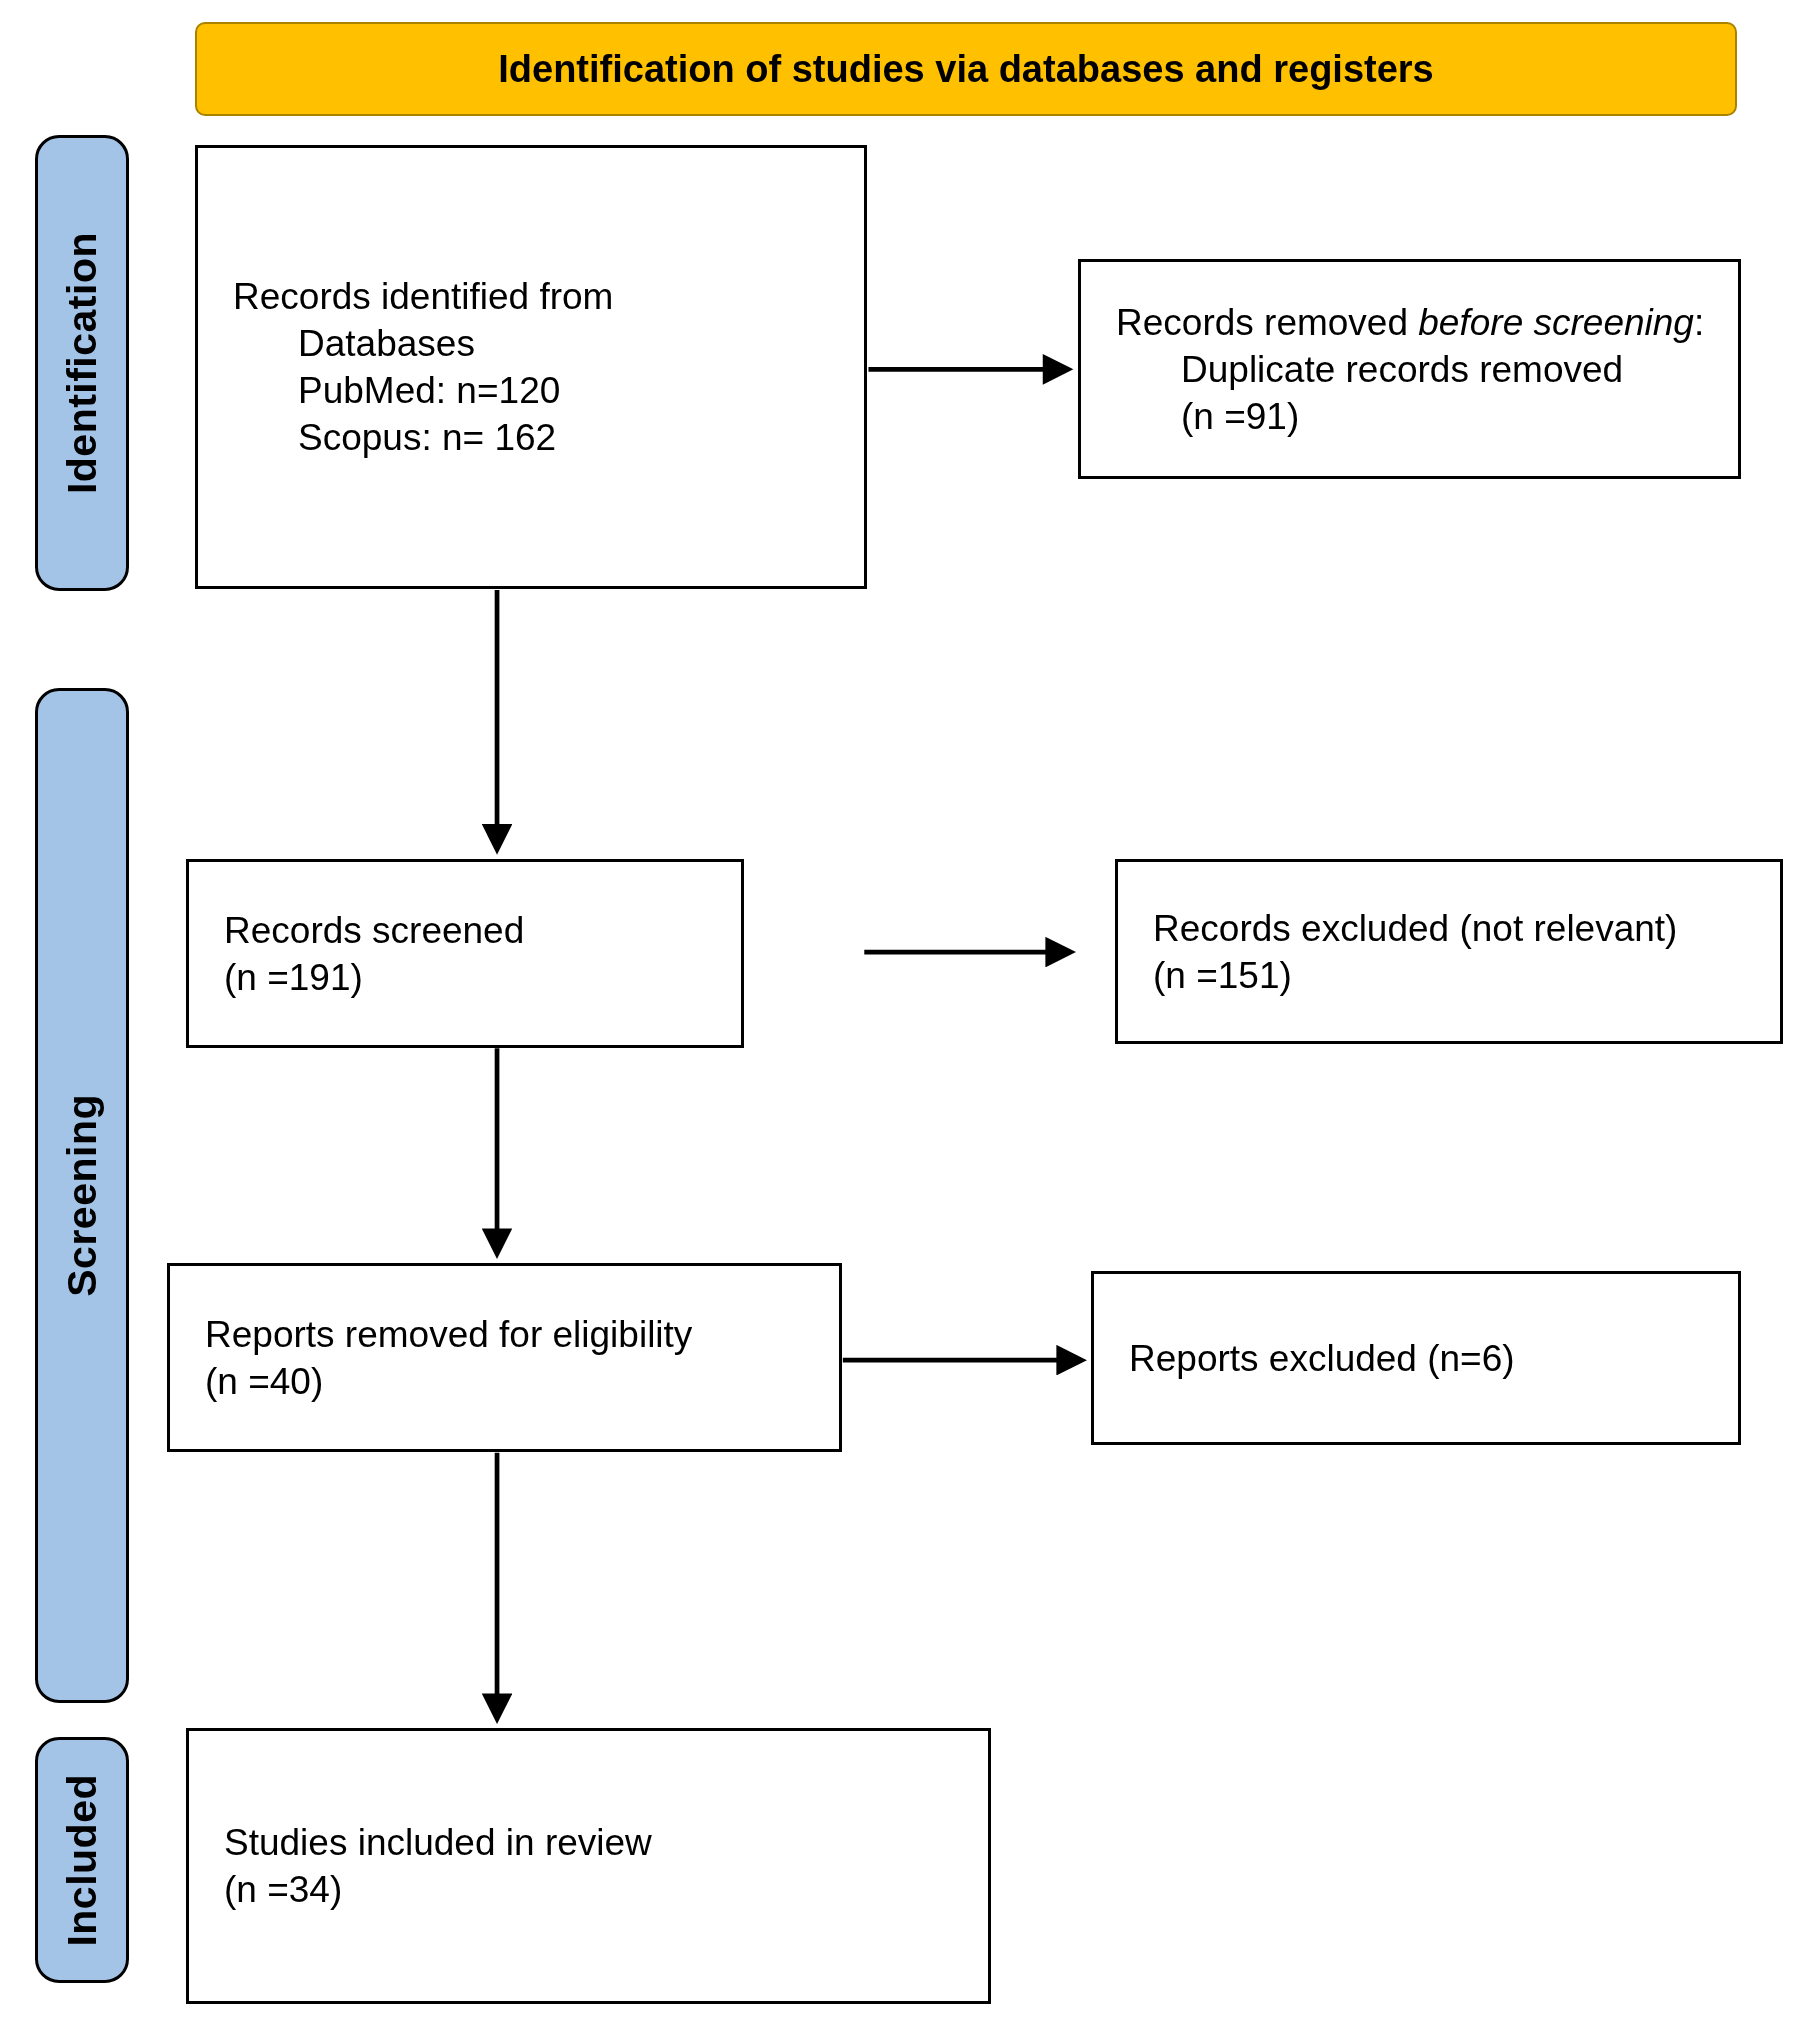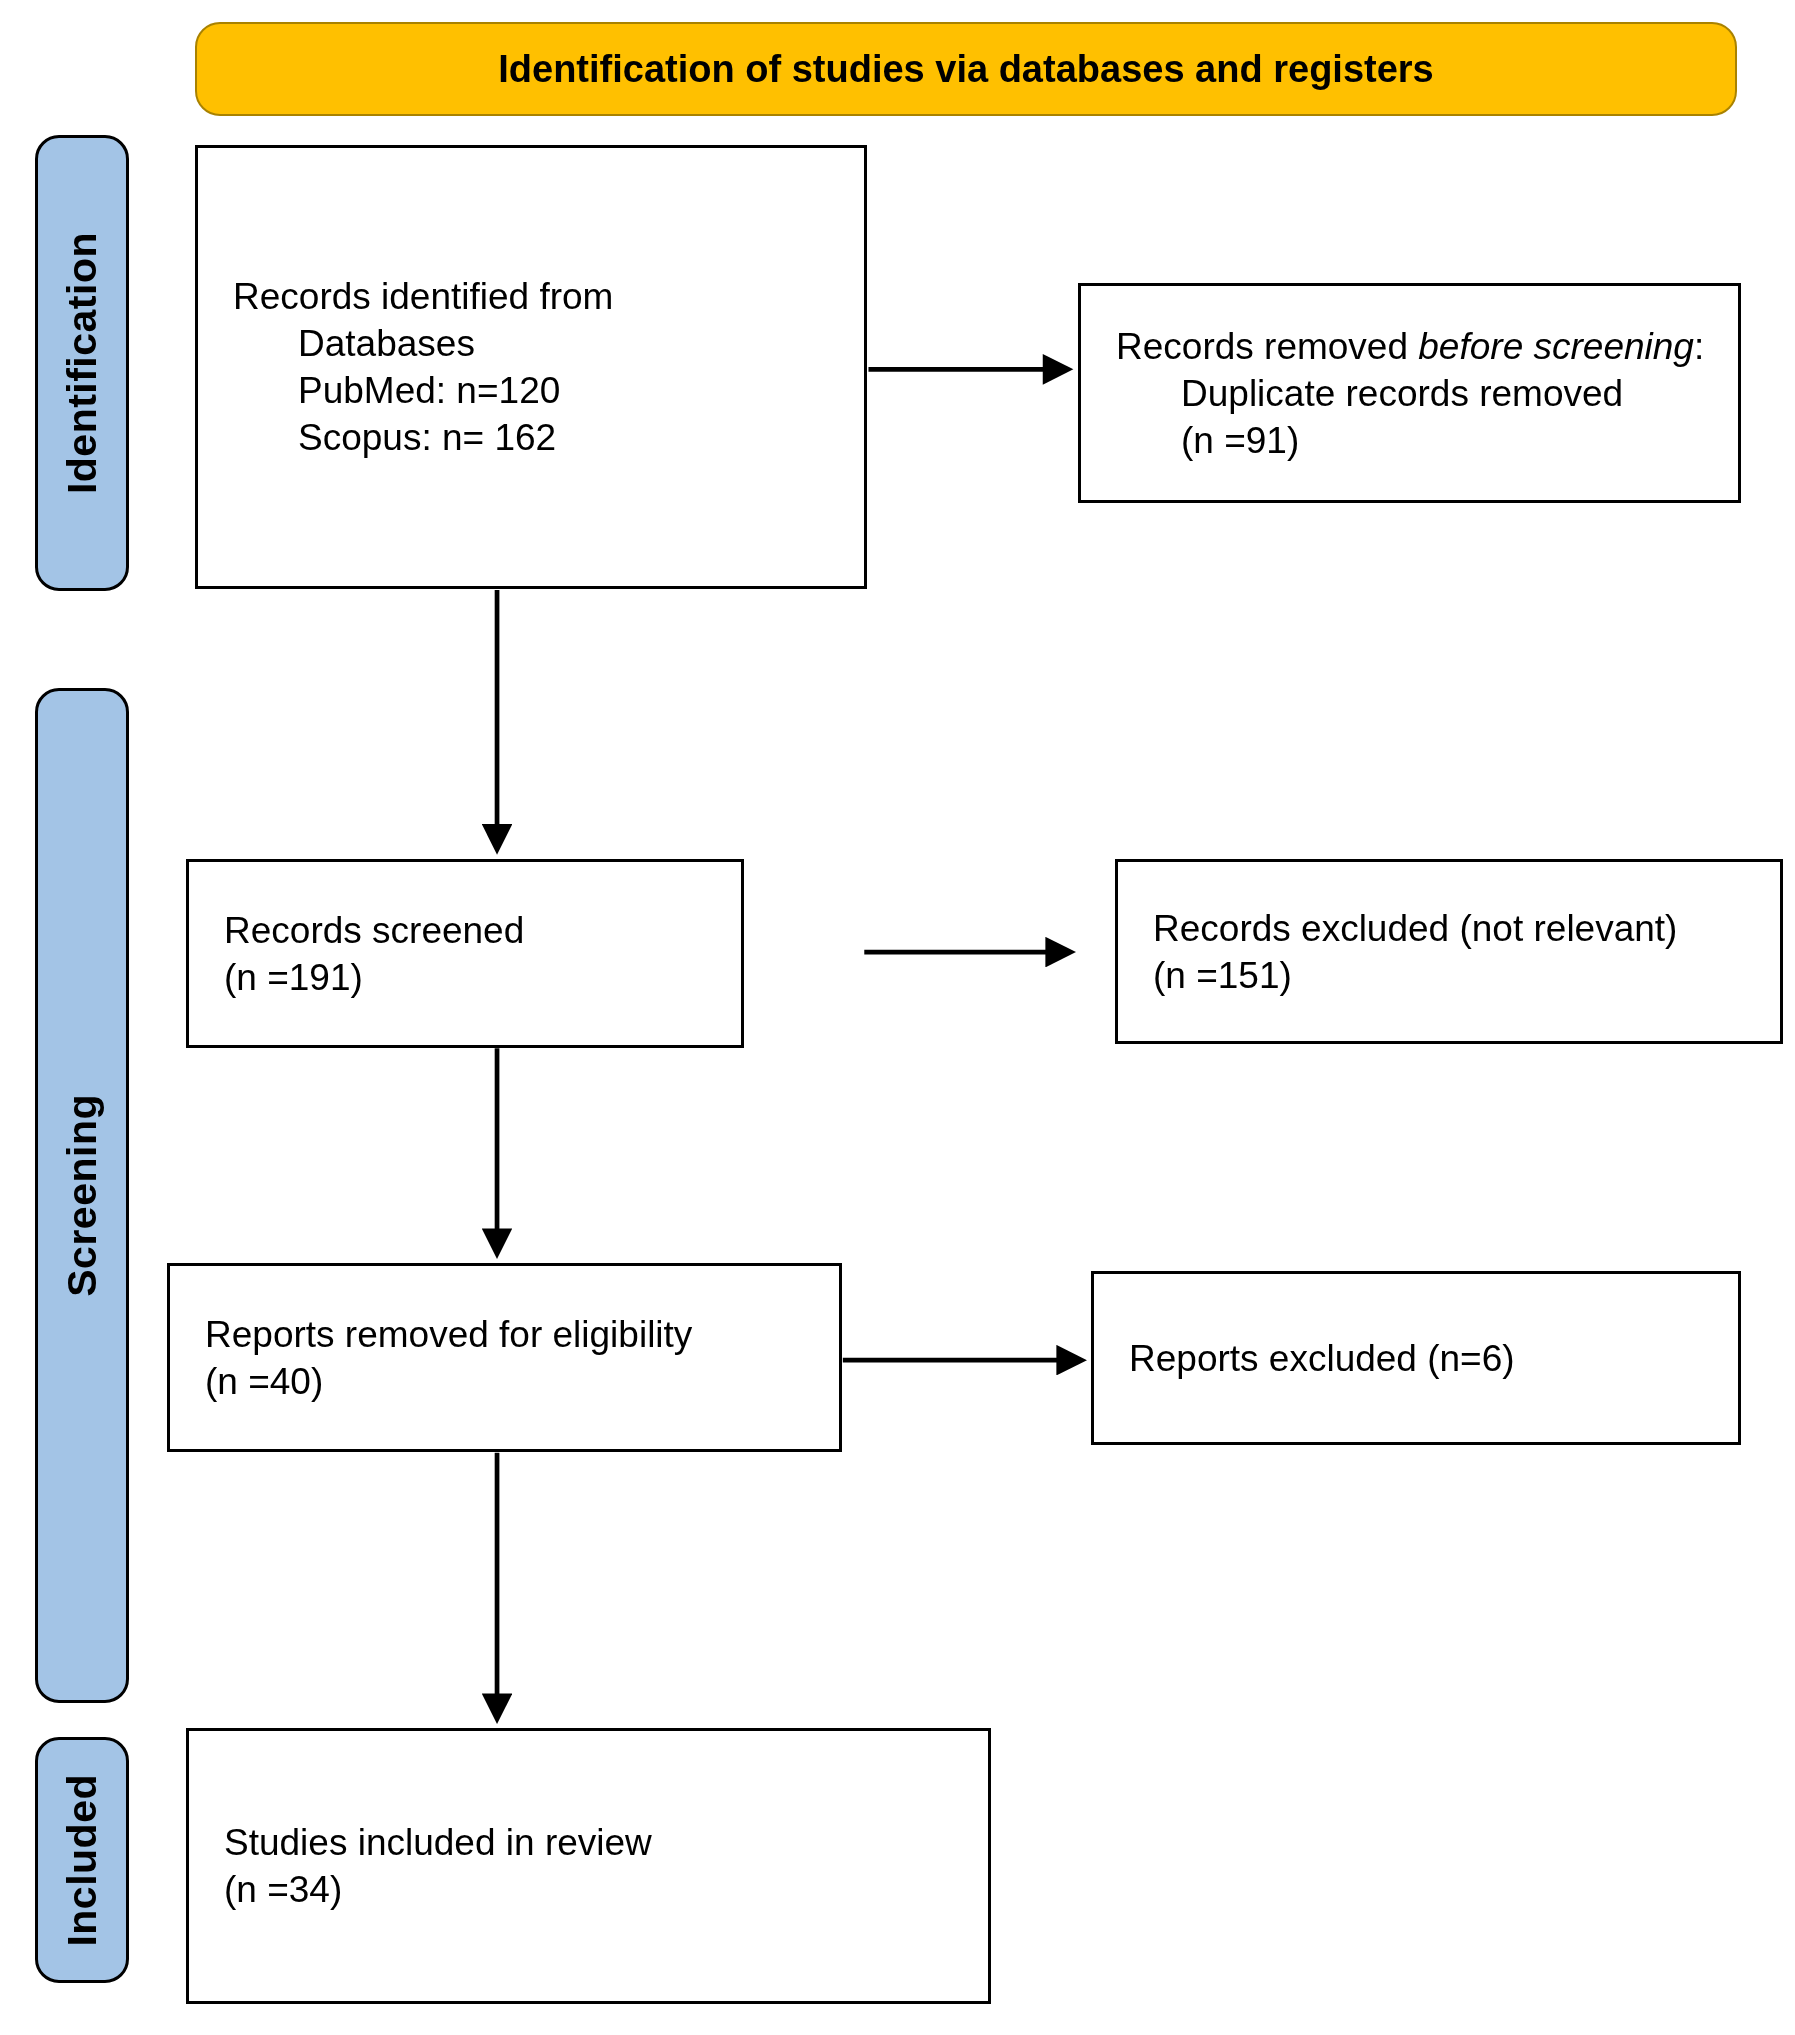--- a/index.html
+++ b/index.html
@@ -22,21 +22,21 @@
     background: var(--paper);
     font-family: "Liberation Sans", "DejaVu Sans", sans-serif;
     color: #000;
   }
   .banner {
     position: absolute;
     left: 195px; top: 22px;
     width: 1542px; height: 94px;
     background: var(--header-bg);
     border: 2.6px solid var(--header-border);
-    border-radius: 25px;
+    border-radius: 10px;
     display: flex;
     align-items: center;
     justify-content: center;
   }
   .banner-text {
     font-size: 38px;
     font-weight: bold;
     text-align: center;
   }
   .stage-tab {
@@ -70,21 +70,21 @@
     display: flex;
     flex-direction: column;
     justify-content: center;
     font-size: 37px;
     line-height: 47px;
     padding: 15.7px 21px 15.7px 35px;
   }
   .node .indent { padding-left: 65px; }
 
   .box-identified       { left: 195px;  top: 145px;  width: 672px; height: 444px; }
-  .box-removed          { left: 1078px; top: 259px;  width: 663px; height: 220px; margin-top: 24px; }
+  .box-removed          { left: 1078px; top: 259px;  width: 663px; height: 220px; }
   .box-screened         { left: 186px;  top: 859px; width: 558px; height: 189px; }
   .box-excluded-records { left: 1079px; top: 859px; width: 668px; height: 185px; margin-left: 36px; }
   .box-assessed         { left: 167px;  top: 1263px; width: 675px; height: 189px; }
   .box-excluded-reports { left: 1091px; top: 1271px; width: 650px; height: 174px; }
   .box-included-studies { left: 186px;  top: 1728px; width: 805px; height: 276px; }
 
   .arrows {
     position: absolute;
     left: 0; top: 0;
     width: 1795px; height: 2035px;

